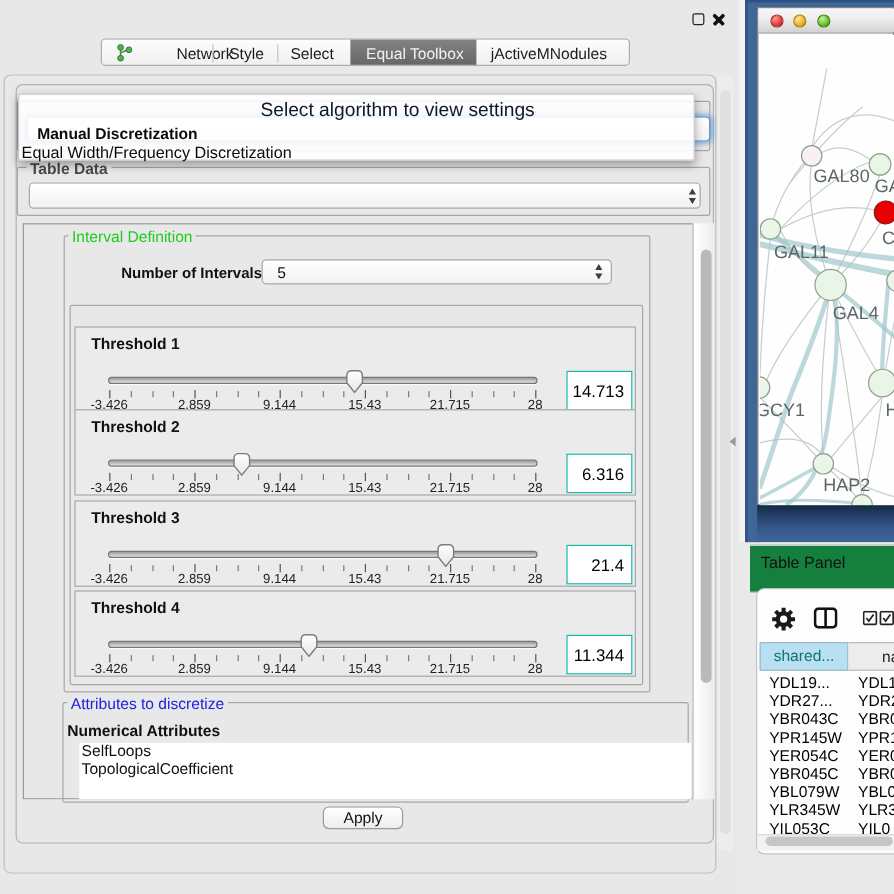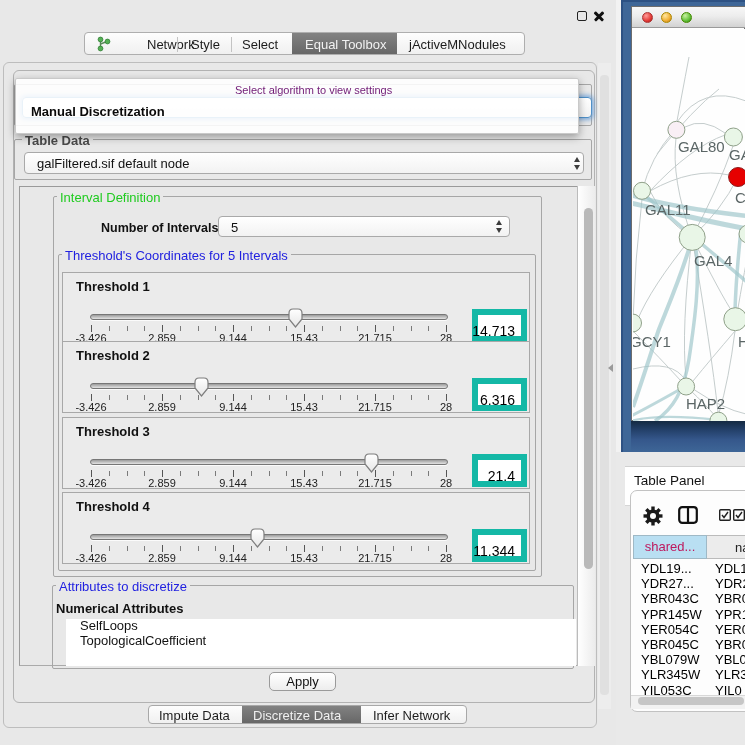--- a/index.html
+++ b/index.html
@@ -28,96 +28,94 @@
 .spin { position:absolute; width:9px; }
 .spin .up { width:0; height:0; border-left:3.8px solid transparent; border-right:3.8px solid transparent; border-bottom:5px solid #3c3c3c; margin-bottom:2.5px; }
 .spin .dn { width:0; height:0; border-left:3.8px solid transparent; border-right:3.8px solid transparent; border-top:5px solid #3c3c3c; }
 
 .throw { position:absolute; left:62px; width:468px; height:72px; background:#ebebeb; border:1px solid #a8a8a8; }
 .throw .name { position:absolute; left:13px; top:6px; font-size:13px; font-weight:bold; color:#111; }
 .track { position:absolute; left:27px; top:41px; width:358px; height:6px; border:1px solid #767676; border-radius:3px; background:linear-gradient(#9b9b9b,#e3e3e3); box-shadow:0 1px 0 rgba(255,255,255,0.8); }
 .mintick { position:absolute; top:53px; width:1px; height:5px; background:#7a7a7a; }
 .majtick { position:absolute; top:52px; width:1px; height:7px; background:#555; }
 .ticklbl { position:absolute; top:58.5px; font-size:11px; color:#222; transform:translateX(-50%); }
-.valbox { position:absolute; left:409px; top:36px; width:55px; height:33px; background:#fff; border:6px solid #14b8a6; }
+.valbox { position:absolute; left:409px; top:36px; width:55px; height:33px; background:#fff; border:1px solid #14b8a6; }
 .valbox span { position:absolute; right:6px; top:8px; font-size:14px; color:#000; }
 .thumb { position:absolute; top:35px; }
 
 #numlist { position:absolute; left:66px; top:619px; width:510px; height:47px; background:#fff; overflow:hidden; }
-#numlist div { font-size:13px; color:#111; padding-left:14px; height:14.6px; line-height:14.6px; }
+#numlist div { font-size:13px; color:#111; padding-left:2px; height:14.6px; line-height:14.6px; }
 
 #vsb { position:absolute; left:577px; top:186px; width:18px; height:480px; background:linear-gradient(to right,#ffffff,#ececec); border-left:1px solid #bbb; }
 #vsbthumb { position:absolute; left:584px; top:208px; width:9px; height:361px; background:#b9b9b9; border-radius:5px; }
 
 #applybtn { position:absolute; left:269px; top:672px; width:67px; height:19px; background:linear-gradient(#ffffff,#ededed); border:1px solid #9a9a9a; border-radius:5px; font-size:13px; color:#111; text-align:center; line-height:17px; }
 #bottabs { position:absolute; left:148px; top:705px; width:319px; height:19px; background:linear-gradient(#fdfdfd,#f0f0f0); border:1px solid #a8a8a8; border-radius:4px; }
 #bseltab { position:absolute; left:93px; top:0; width:119px; height:17px; background:linear-gradient(#828282,#676767); }
 
 #popup { position:absolute; left:15px; top:78px; width:564px; height:56px; background:rgba(255,255,255,0.88); border:1px solid #c9c9c9; border-radius:2px; box-shadow:0 3px 8px rgba(0,0,0,0.35); }
-#popup .r1 { position:absolute; left:219px; top:5px; font-size:11px; color:#701a75; }
+#popup .r1 { position:absolute; left:201px; top:5px; font-size:16px; color:#0f172a; }
 #popup .r2 { position:absolute; left:15px; top:25px; font-size:13px; font-weight:bold; color:#0a0a0a; }
 #popup .r3 { position:absolute; left:2px; top:41px; font-size:13.5px; color:#0a0a0a; }
 
 #divarrow { position:absolute; left:608px; top:364px; width:0; height:0; border-top:4px solid transparent; border-bottom:4px solid transparent; border-right:5px solid #9a9a9a; }
 
 #whitestrip { position:absolute; left:616px; top:0; width:6px; height:452px; background:#f2f2f2; }
 #bluepanel { position:absolute; left:621px; top:0; width:124px; height:452px; background:#3e6697; border-top:2px solid #2d5183; border-left:2px solid #2d5183; }
 #macwin { position:absolute; left:631px; top:6px; width:114px; height:415px; border:1px solid #6d6d6d; background:#fff; }
 #mactitle { position:absolute; left:0; top:0; width:114px; height:21px; background:linear-gradient(#f7f7f7 0%, #ededed 45%, #d2d2d2 100%); border-bottom:1px solid #9a9a9a; }
 .light { position:absolute; top:5px; width:11px; height:11px; border-radius:50%; }
 #netcanvas { position:absolute; left:1px; top:22px; width:113px; height:463px; background:#fefefe; overflow:hidden;text-align:right; }
 #winshadow { position:absolute; left:631px; top:421px; width:114px; height:31px; background:linear-gradient(#142a42 0%, #24416b 30%, #35578b 60%, #3e6697 100%); }
 
 #tablearea { position:absolute; left:616px; top:452px; width:129px; height:293px; background:#e9e9e9; }
-#tpbar { position:absolute; left:9px; top:14px; width:120px; height:40px; background:#ffffff; border-top:1px solid #d0d0d0; border-bottom:1px solid #d6d6d6; }
+#tpbar { position:absolute; left:9px; top:2px; width:120px; height:40px; background:#15803d; border-top:1px solid #d0d0d0; border-bottom:1px solid #d6d6d6; }
 #tpbar span { position:absolute; left:9px; top:6px; font-size:13.5px; color:#111; }
 #card { position:absolute; left:14px; top:38px; width:130px; height:222px; background:#fdfdfd; border:1px solid #c2c2c2; border-radius:7px; }
-#thead1 { position:absolute; left:17px; top:83px; width:74px; height:24px; background:#b9dff2; border:1px solid #9fb9c6; font-size:13px; color:#be185d; text-align:center; line-height:22px; }
+#thead1 { position:absolute; left:17px; top:83px; width:74px; height:24px; background:#b9dff2; border:1px solid #9fb9c6; font-size:13px; color:#0f766e; text-align:center; line-height:22px; }
 #thead2 { position:absolute; left:91px; top:83px; width:54px; height:24px; background:#ececec; border:1px solid #bbb; border-left:none; font-size:13px; color:#222; }
 .trow { position:absolute; left:17px; width:130px; height:15.2px; font-size:13px; color:#000; line-height:15.2px; }
 .trow .c1 { position:absolute; left:8px; top:0; }
 .trow .c2 { position:absolute; left:82px; top:0; }
 #hsb { position:absolute; left:15px; top:243px; width:115px; height:14px; background:#f2f2f2; border-top:1px solid #d8d8d8; }
 #hsbthumb { position:absolute; left:22px; top:245px; width:106px; height:8px; background:#c6c6c6; border-radius:4px; }
 </style>
 </head>
 <body>
 <div id="left">
 
   <div id="outerpanel"></div>
   <div id="innerpanel"></div>
 
   <div class="groupbox" style="left:14px; top:84px; width:578px; height:42px;"></div>
   <div class="combo" style="left:22px; top:97px; width:570px; height:21px; box-shadow:0 0 4px 1.5px rgba(97,154,213,0.75); border-color:#4f90c8; border-width:1.5px;"></div>
 
   <div class="groupbox" style="left:14px; top:139px; width:578px; height:41px;"></div>
   <div class="grouplbl" style="left:22px; top:133px; font-weight:bold; color:#4a4a4a;">Table Data</div>
   <div class="combo" style="left:24px; top:152px; width:560px; height:22px;">
-    <span class="txt">galFiltered.sif default node</span>
     <div class="spin" style="left:549px; top:4px;">
         <div class="up"></div>
         <div class="dn"></div>
       </div>
   </div>
 
   <div class="abs" style="left:19px; top:186px; width:558px; height:480px; border-top:1px solid #9a9a9a; border-left:1px solid #9a9a9a; border-bottom:1px solid #aaa;"></div>
 
   <div class="groupbox" style="left:53px; top:196px; width:489px; height:381px;"></div>
   <div class="grouplbl" style="left:57px; top:190px; color:#1fcb1f;">Interval Definition</div>
   <div class="abs" style="left:101px; top:221px; font-size:12.5px; font-weight:bold; color:#111; white-space:nowrap;">Number of Intervals</div>
   <div class="combo" style="left:218px; top:216px; width:292px; height:21px;">
     <span class="txt">5</span>
     <div class="spin" style="left:277px; top:3px;">
         <div class="up"></div>
         <div class="dn"></div>
       </div>
   </div>
 
   <div class="groupbox" style="left:58px; top:254px; width:478px; height:317px;"></div>
-  <div class="grouplbl" style="left:62px; top:248px; color:#2121e0;">Threshold's Coordinates for 5 Intervals</div>
 
   <div class="throw" style="top:272px;">
 <div class="name">Threshold 1</div>
 <div class="track"></div>
 <div class="mintick" style="left:45.8px;"></div>
 <div class="mintick" style="left:63.5px;"></div>
 <div class="mintick" style="left:81.2px;"></div>
 <div class="mintick" style="left:116.8px;"></div>
 <div class="mintick" style="left:134.5px;"></div>
 <div class="mintick" style="left:152.2px;"></div>
@@ -295,31 +293,25 @@
   <div id="numlist">
     <div>SelfLoops</div>
     <div>TopologicalCoefficient</div>
   </div>
 
   <div id="vsb"></div>
   <div id="vsbthumb"></div>
 
   <div id="applybtn">Apply</div>
 
-  <div id="bottabs">
-    <span class="tabtxt" style="left:10px; top:2px;">Impute Data</span>
-    <div id="bseltab">
-        <span style="position:absolute; left:11px; top:2px; font-size:13px; color:#f0f0f0;">Discretize Data</span>
-      </div>
-    <span class="tabtxt" style="left:224px; top:2px;">Infer Network</span>
-  </div>
 
   <div id="popup">
     <div class="r1">Select algorithm to view settings</div>
     <div class="r2">Manual Discretization</div>
+    <div class="r3">Equal Width/Frequency Discretization</div>
   </div>
 
   <div id="floatbtn"></div>
   <div class="xbar" style="transform:rotate(45deg);"></div>
   <div class="xbar" style="transform:rotate(-45deg);"></div>
 
   <div id="tabbar">
     <svg class="abs" style="left:12px; top:3px;" width="14" height="16" viewBox="0 0 14 16">
       <line x1="3.5" y1="4" x2="3.5" y2="12" stroke="#5a8a5a" stroke-width="1.4"></line>
       <line x1="3.5" y1="8" x2="10" y2="5.5" stroke="#5a8a5a" stroke-width="1.4"></line>

